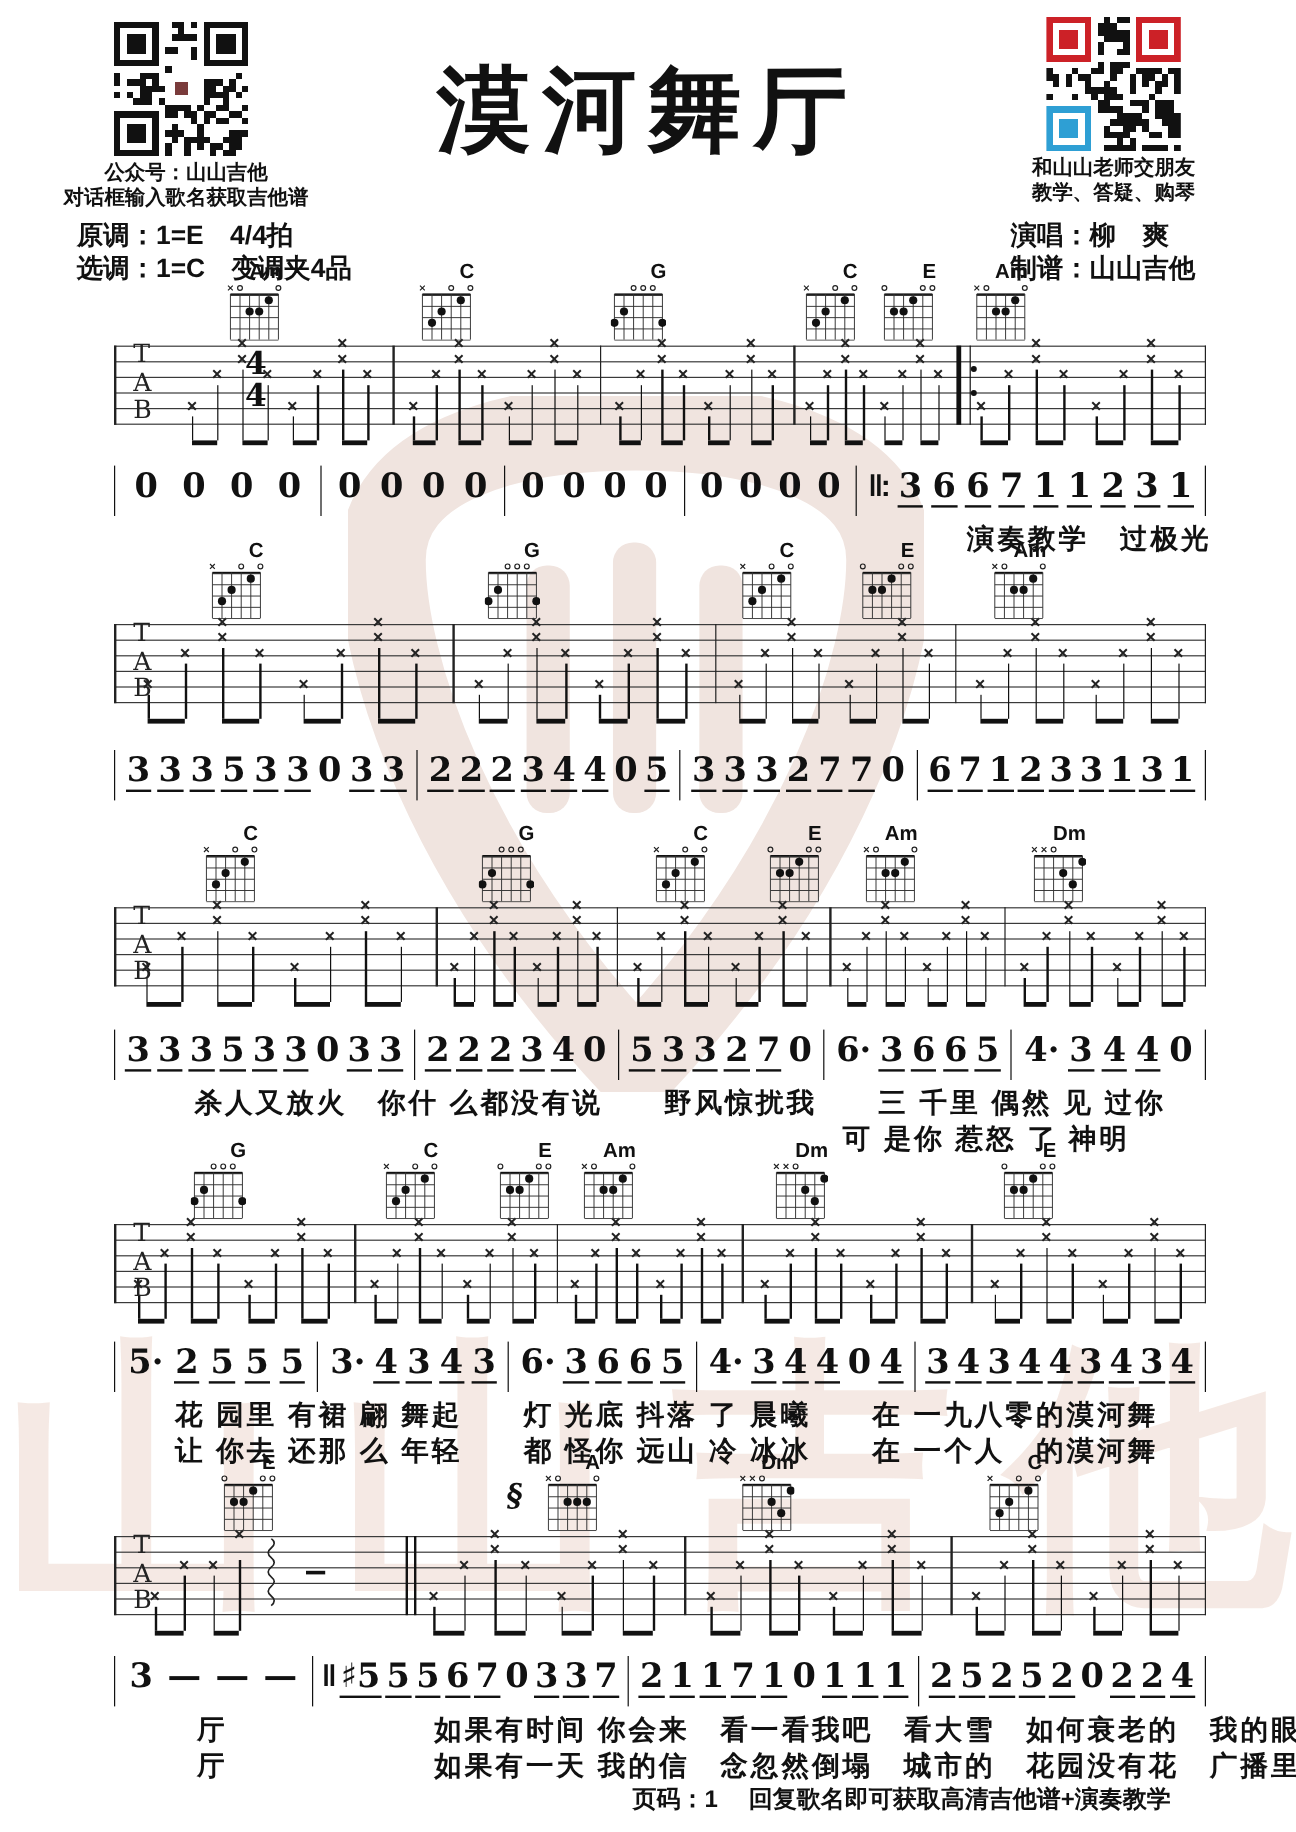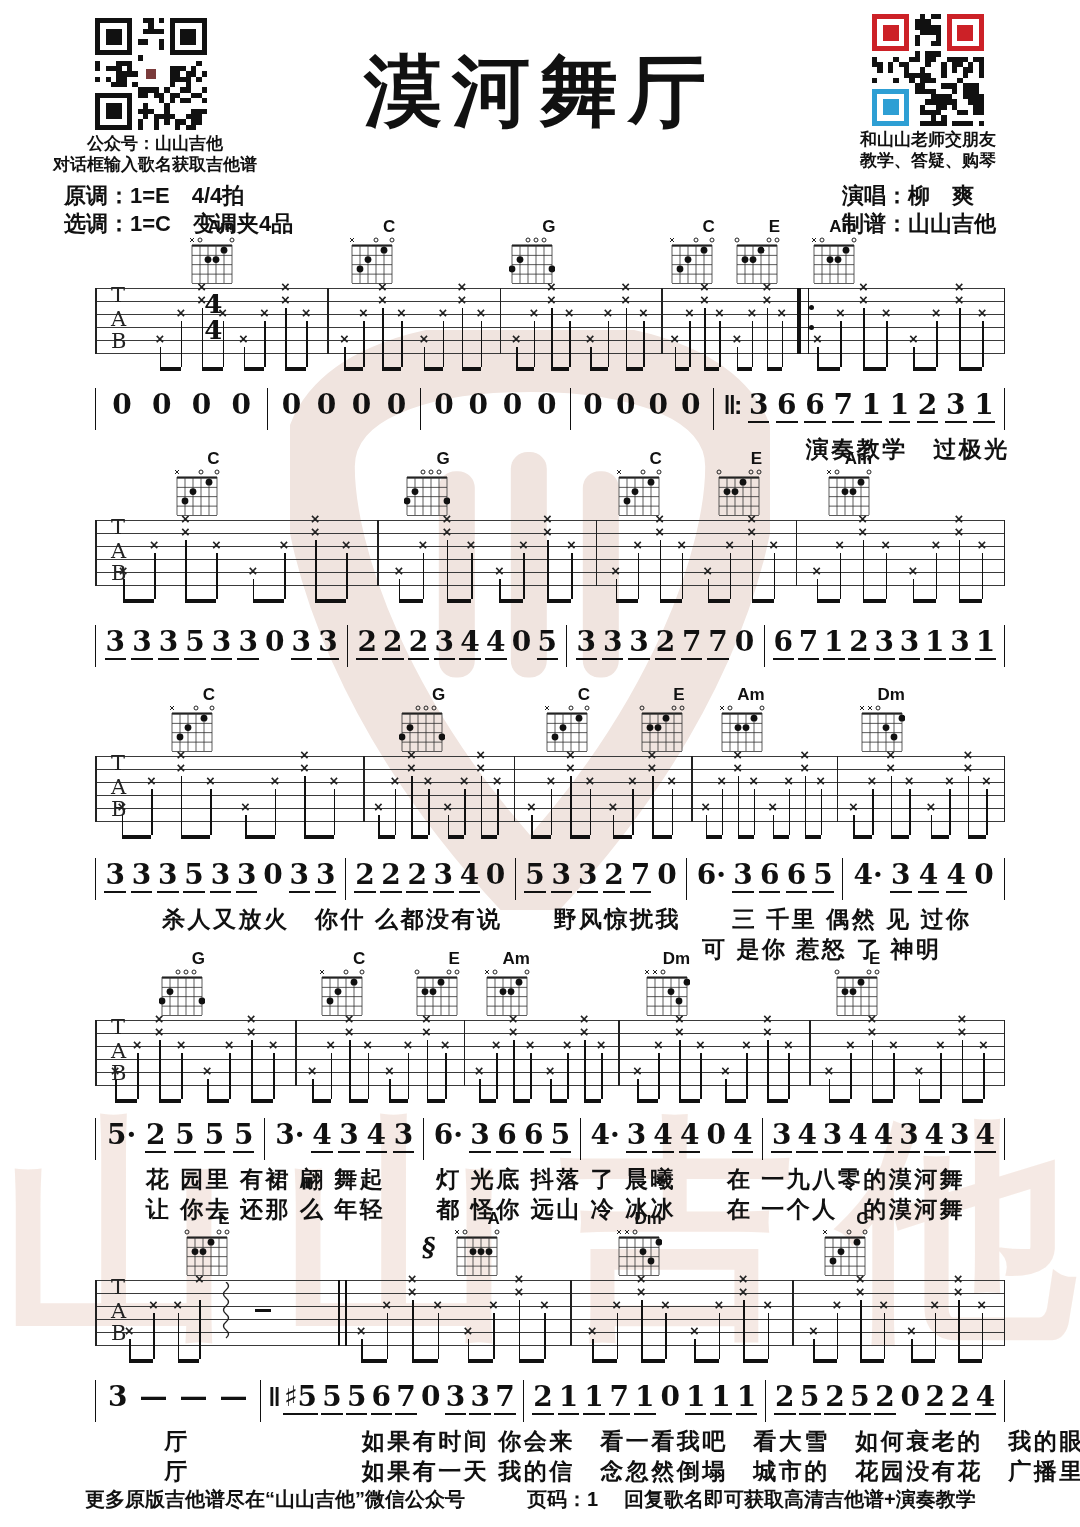--- a/index.html
+++ b/index.html
@@ -1776,16 +1776,15 @@
             <span class="tk u">4</span>
           </div>
         </div>
         <span class="lyr" style="left: 69.16px; top: 46px;">厅</span>
         <span class="lyr" style="left: 266.8px; top: 46px;">如果有时间 你会来　看一看我吧　看大雪　如何衰老的　我的眼</span>
         <span class="lyr" style="left: 69.16px; top: 76px;">厅</span>
         <span class="lyr" style="left: 266.8px; top: 76px;">如果有一天 我的信　念忽然倒塌　城市的　花园没有花　广播里</span>
       </div>
     </div>
 
-  <div class="foot" style="left:85px;">更多原版吉他谱尽在“山山吉他”微信公众号</div>
   <div class="foot" style="left:527px;">页码：1</div>
   <div class="foot" style="left:624px;">回复歌名即可获取高清吉他谱+演奏教学</div>
 </div>
 
 </body></html>

